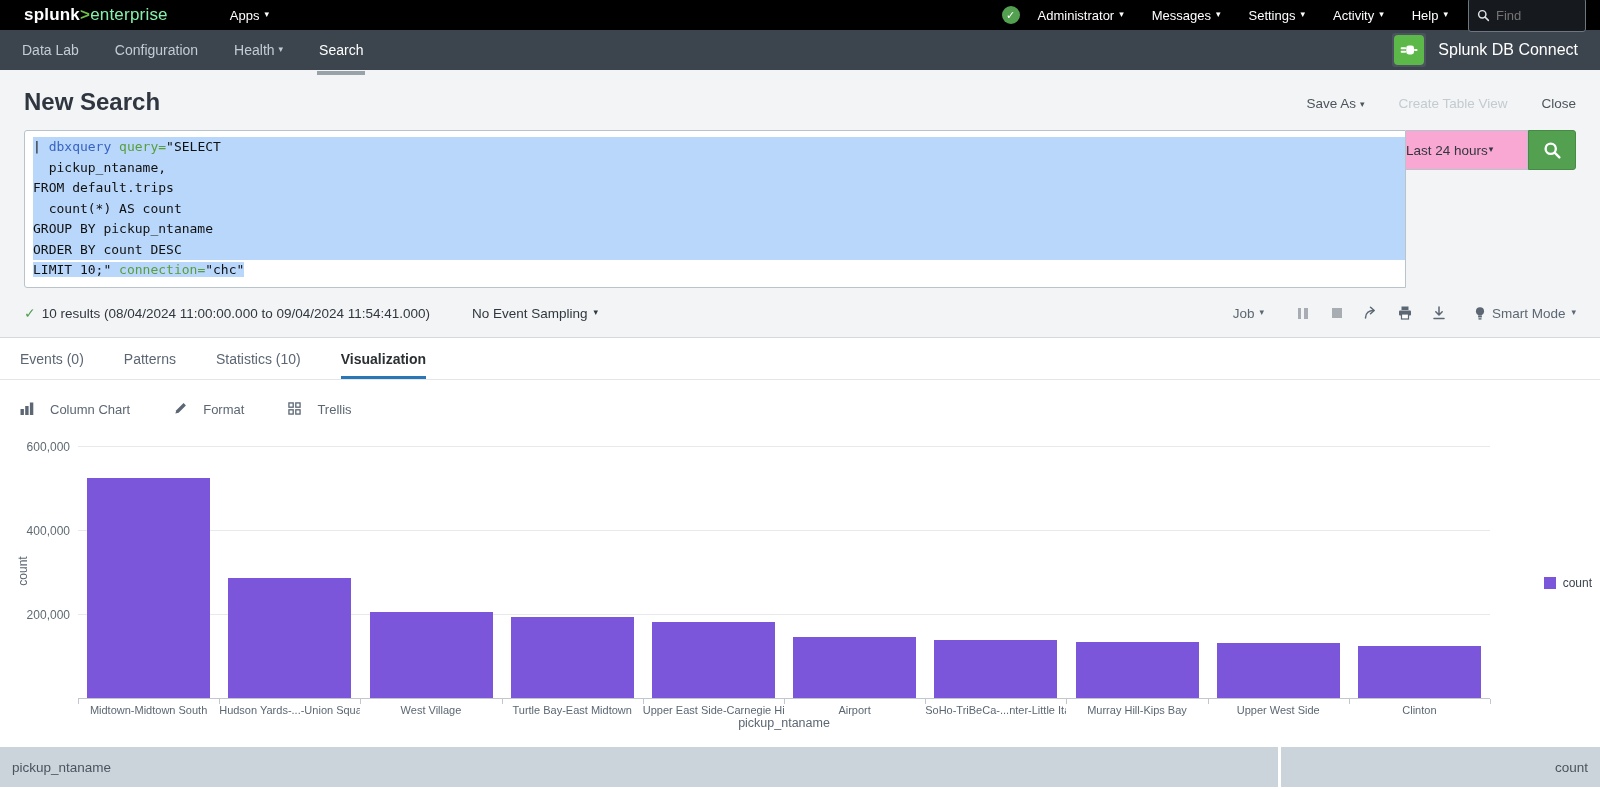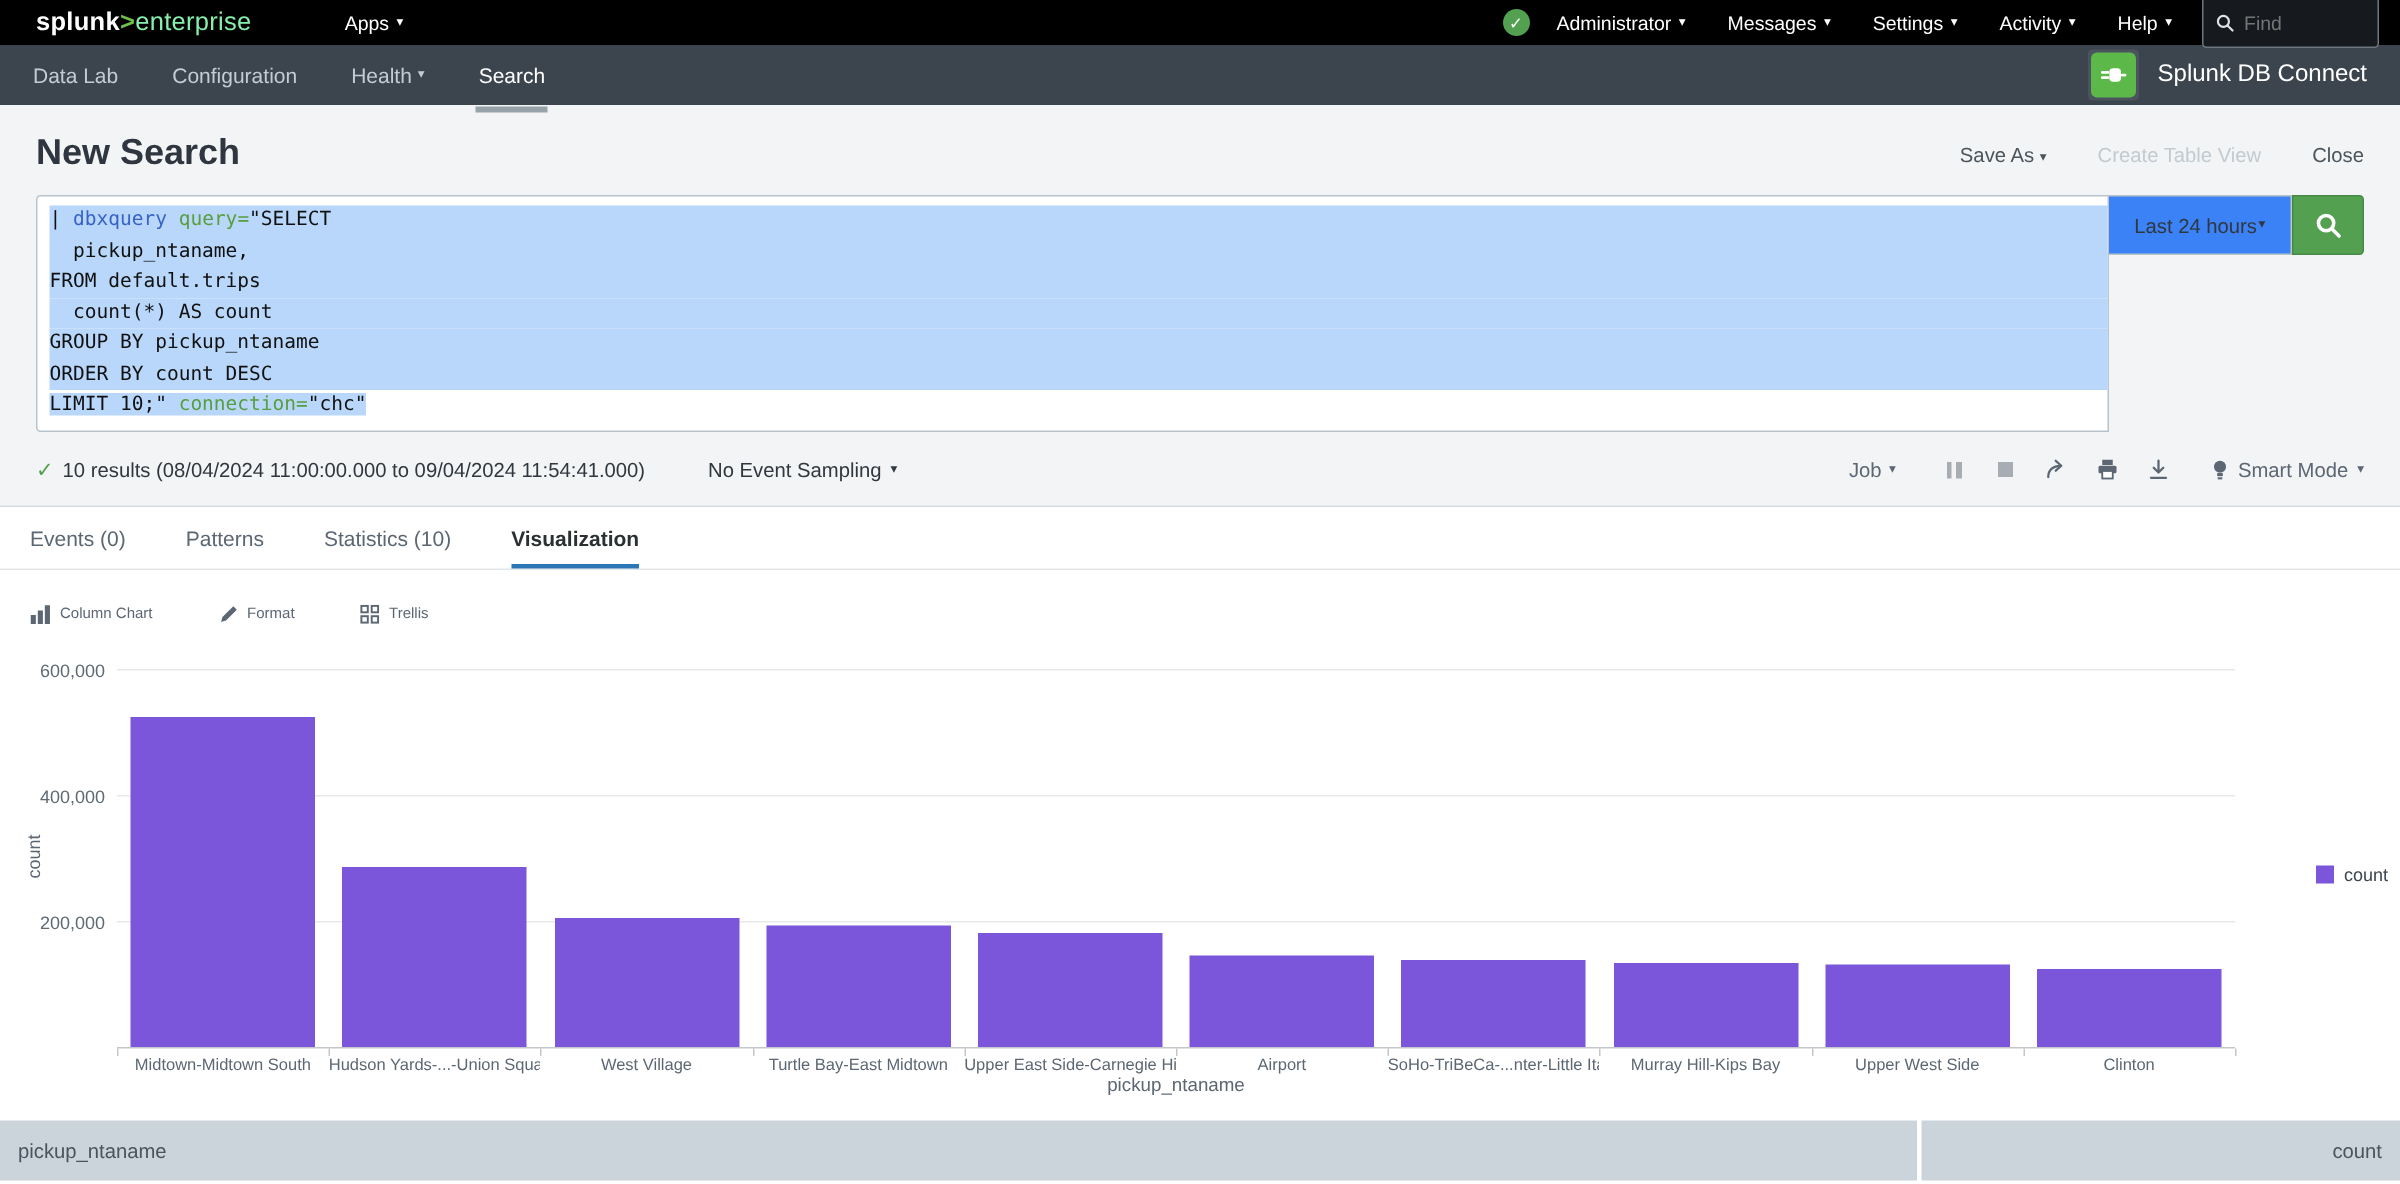--- a/index.html
+++ b/index.html
@@ -47,22 +47,22 @@
   
   .search-section { background:#f2f4f5; padding:14px 24px 0 24px; display:flex; align-items:flex-start; }
   .search-box { flex:1 1 auto; background:#fff; border:1px solid #b9c3cc; border-radius:3px 0 0 3px;
     min-height:158px; padding:6px 0 6px 8px; font-family:"DejaVu Sans Mono","Liberation Mono",monospace;
     font-size:13px; line-height:20.5px; color:#111; cursor:text; }
   .code-line { white-space:pre; }
   .code-sel { background:#b8d7fb; }
   .code-sel.full { display:block; width:100%; }
   .tok-command { color:#3863c5; }
   .tok-attr { color:#589e3c;text-align:right; }
-  .time-btn { flex:0 0 auto; height:40px; background:#3b82f6; border:1px solid #b9c3cc; border-left:none;
-    display:flex; align-items:center; justify-content:center; gap:1px; width:122px; font-size:13.5px;
+  .time-btn { flex:0 0 auto; height:40px; background:#f9a8d4; border:1px solid #b9c3cc; border-left:none;
+    display:flex; align-items:center; justify-content:flex-start; gap:1px; width:122px; font-size:13.5px;
     color:#31373e; cursor:pointer; border-radius:0; }
   .go-btn { flex:0 0 auto; height:40px; width:48px; background:#53a051; border:1px solid #478a45;
     border-radius:0 3px 3px 0; display:flex; align-items:center; justify-content:center; color:#fff; cursor:pointer; }
 
   
   .results-bar { background:#f2f4f5; padding:14px 24px 13px 24px; display:flex; align-items:center; font-size:13.5px; color:#31373e; }
   .check { color:#53a051; margin-right:6px; font-size:14px; }
   .sampling { margin-left:42px; display:flex; align-items:center; gap:6px; cursor:pointer; }
   .job-controls { margin-left:auto; display:flex; align-items:center; gap:0; color:#5c6773; }
   .job-menu { display:flex; align-items:center; gap:5px; cursor:pointer; margin-right:22px; }
@@ -74,21 +74,21 @@
 
   
   .tabs-row { background:#fff; border-top:1px solid #d5d9dc; border-bottom:1px solid #e3e6e8;
     display:flex; padding-left:20px; }
   .tab { font-size:14px; color:#5c6773; padding:13px 0 12px 0; margin-right:40px; cursor:pointer; position:relative; }
   .tab.active { color:#2b3033; font-weight:bold; }
   .tab.active::after { content:""; position:absolute; left:0; right:0; bottom:0; height:3px; background:#2b77b5; }
 
   
   .viz-toolbar { display:flex; align-items:center; gap:44px; padding:15px 0 0 20px; height:44px; }
-  .viz-tool { display:flex; align-items:center; gap:6px; font-size:10px; color:#5c6773; cursor:pointer; }
+  .viz-tool { display:flex; align-items:flex-start; gap:16px; font-size:13px; color:#5c6773; cursor:pointer; }
   .viz-tool svg { display:block; }
 
   
   .chart-section { position:relative; height:320px; margin-top:0; }
   .plot { position:absolute; left:78px; top:5px; width:1412px; height:270px; }
   .gridline { position:absolute; left:0; right:0; height:1px; background:#e7e9ea; }
   .baseline { position:absolute; left:0; right:0; bottom:0; height:1px; background:#c3c7cb; }
   .ytick-label { position:absolute; width:46px; text-align:right; font-size:12px; color:#5f6a73; }
   .bar { position:absolute; bottom:1px; background:#7b56db; cursor:pointer; }
   .xtick { position:absolute; width:1px; height:5px; background:#c3c7cb; }

